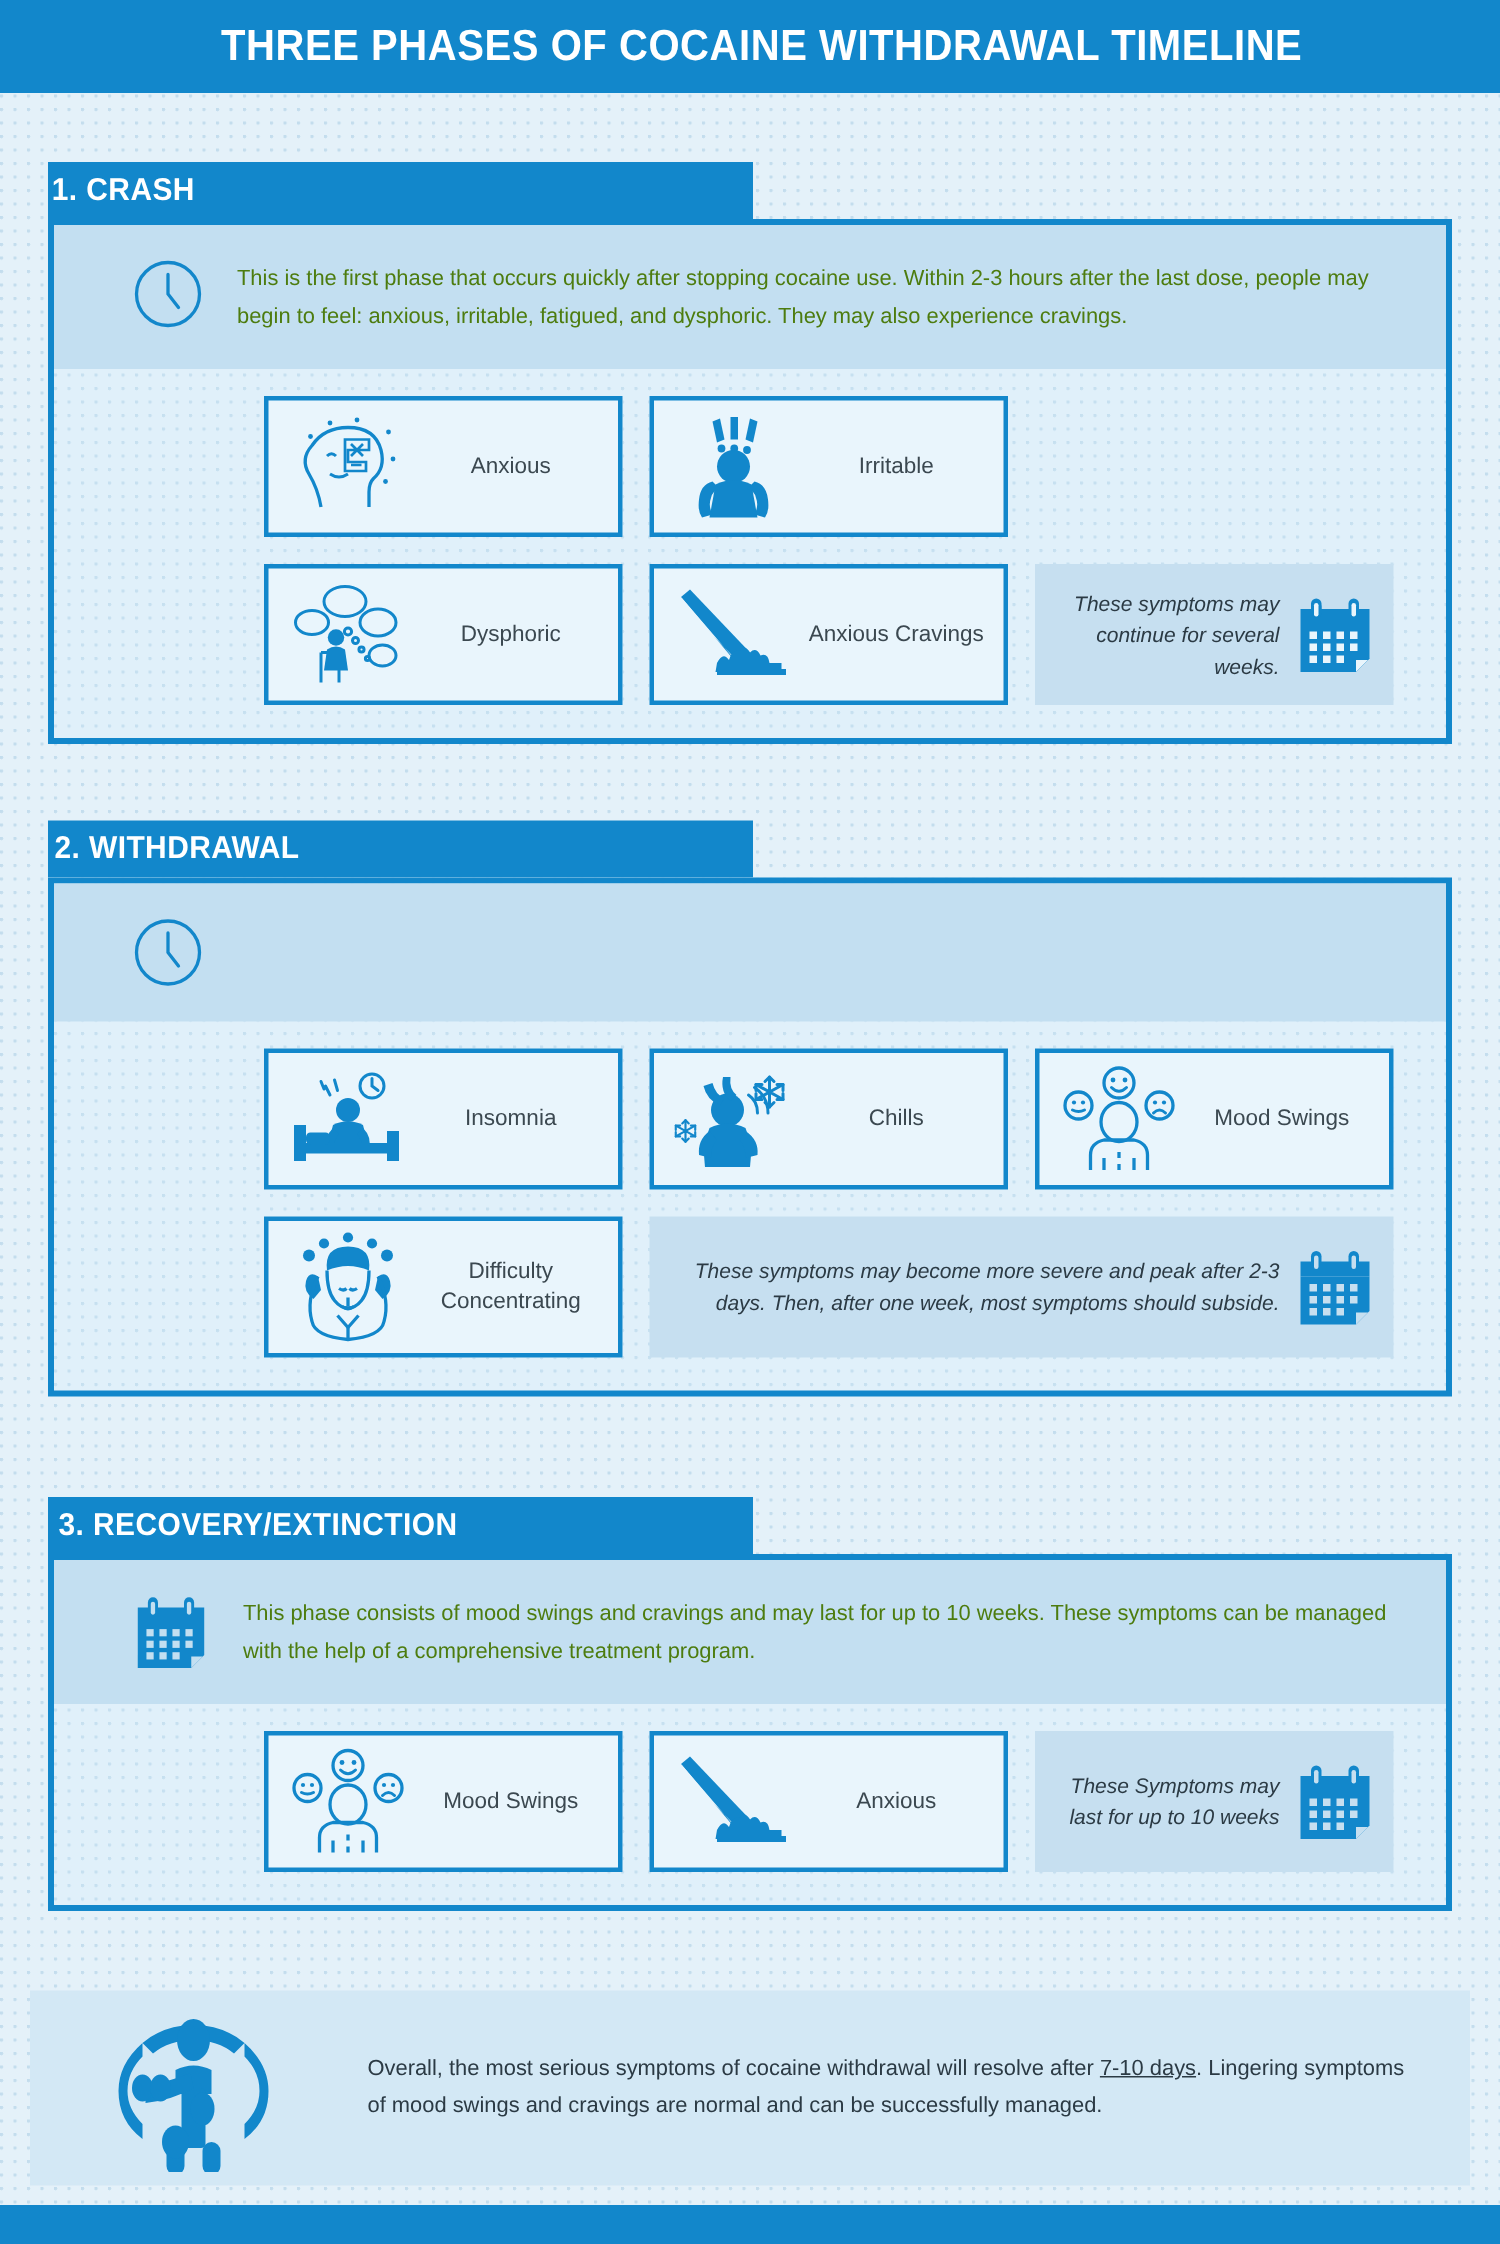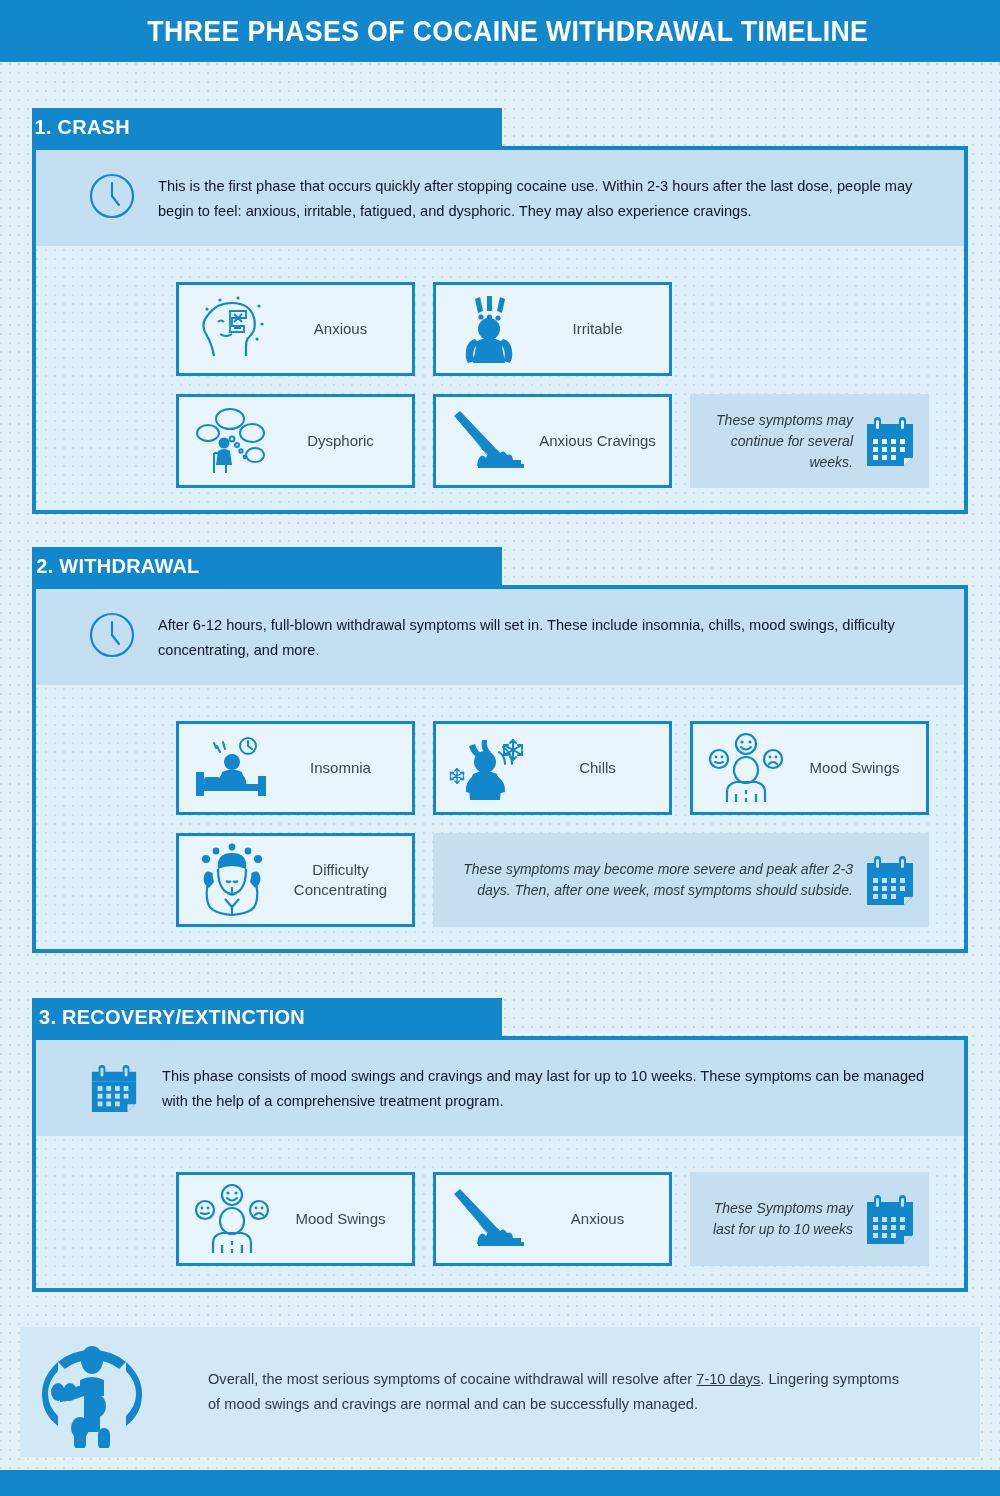--- a/index.html
+++ b/index.html
@@ -70,26 +70,26 @@
   .intro {
     background: #c3dff1;
     display: flex;
     align-items: flex-start;
     padding: 22px 30px 22px 52px;
     gap: 22px;
   }
   .intro-text {
     font-size: 14.6px;
     line-height: 1.72;
-    color: #0f172a;
+    color: #4d7c0f;
     flex: 1;
     padding-top: 2px;
   }
 
-  .cards-area { padding: 36px 0 22px 0; }
+  .cards-area { padding: 18px 0 22px 0; }
 
   .card-row {
     display: flex;
     gap: 18px;
     padding: 0 108px 0 140px;
     margin-bottom: 18px;
   }
   .card-row:last-child { margin-bottom: 0; }
 
   .sym-card {
@@ -141,21 +141,21 @@
   
   .footer {
     position: absolute;
     left: 20px;
     top: 1327px;
     width: 960px;
     height: 130px;
     background: #d3e8f5;
     display: flex;
     align-items: center;
-    padding-left: 16px;
+    padding-left: 53px;
     gap: 60px;
   }
   .footer-text {
     font-size: 14.6px;
     line-height: 1.7;
     color: #2b3a44;
     max-width: 700px;
   }
   .u { text-decoration: underline; }
 
@@ -316,21 +316,20 @@
       <span>2. WITHDRAWAL</span>
     </div>
     <div class="phase-card">
       <div class="intro">
         <span>
           <svg width="48" height="48" viewBox="0 0 48 48">
             <circle cx="24" cy="24" r="21" fill="none" stroke="#1287cb" stroke-width="2.2"></circle>
             <path d="M24 11 L24 24 L31 33" fill="none" stroke="#1287cb" stroke-width="2.2" stroke-linecap="round"></path>
           </svg>
         </span>
-        <div class="intro-text">After 6-12 hours, full-blown withdrawal symptoms will set in. These include insomnia, chills, mood swings, difficulty concentrating, and more.</div>
       </div>
       <div class="cards-area">
 
         <div class="card-row">
           <div class="sym-card">
             <span class="sym-icon">
               <svg width="84" height="68" viewBox="0 0 84 68">
                 <g fill="#1287cb">
                   <circle cx="42" cy="28" r="8"></circle>
                   <path d="M32 38 q10 -5 20 0 q3 10 1 18 l-22 0 q-2 -8 1 -18 z"></path>

